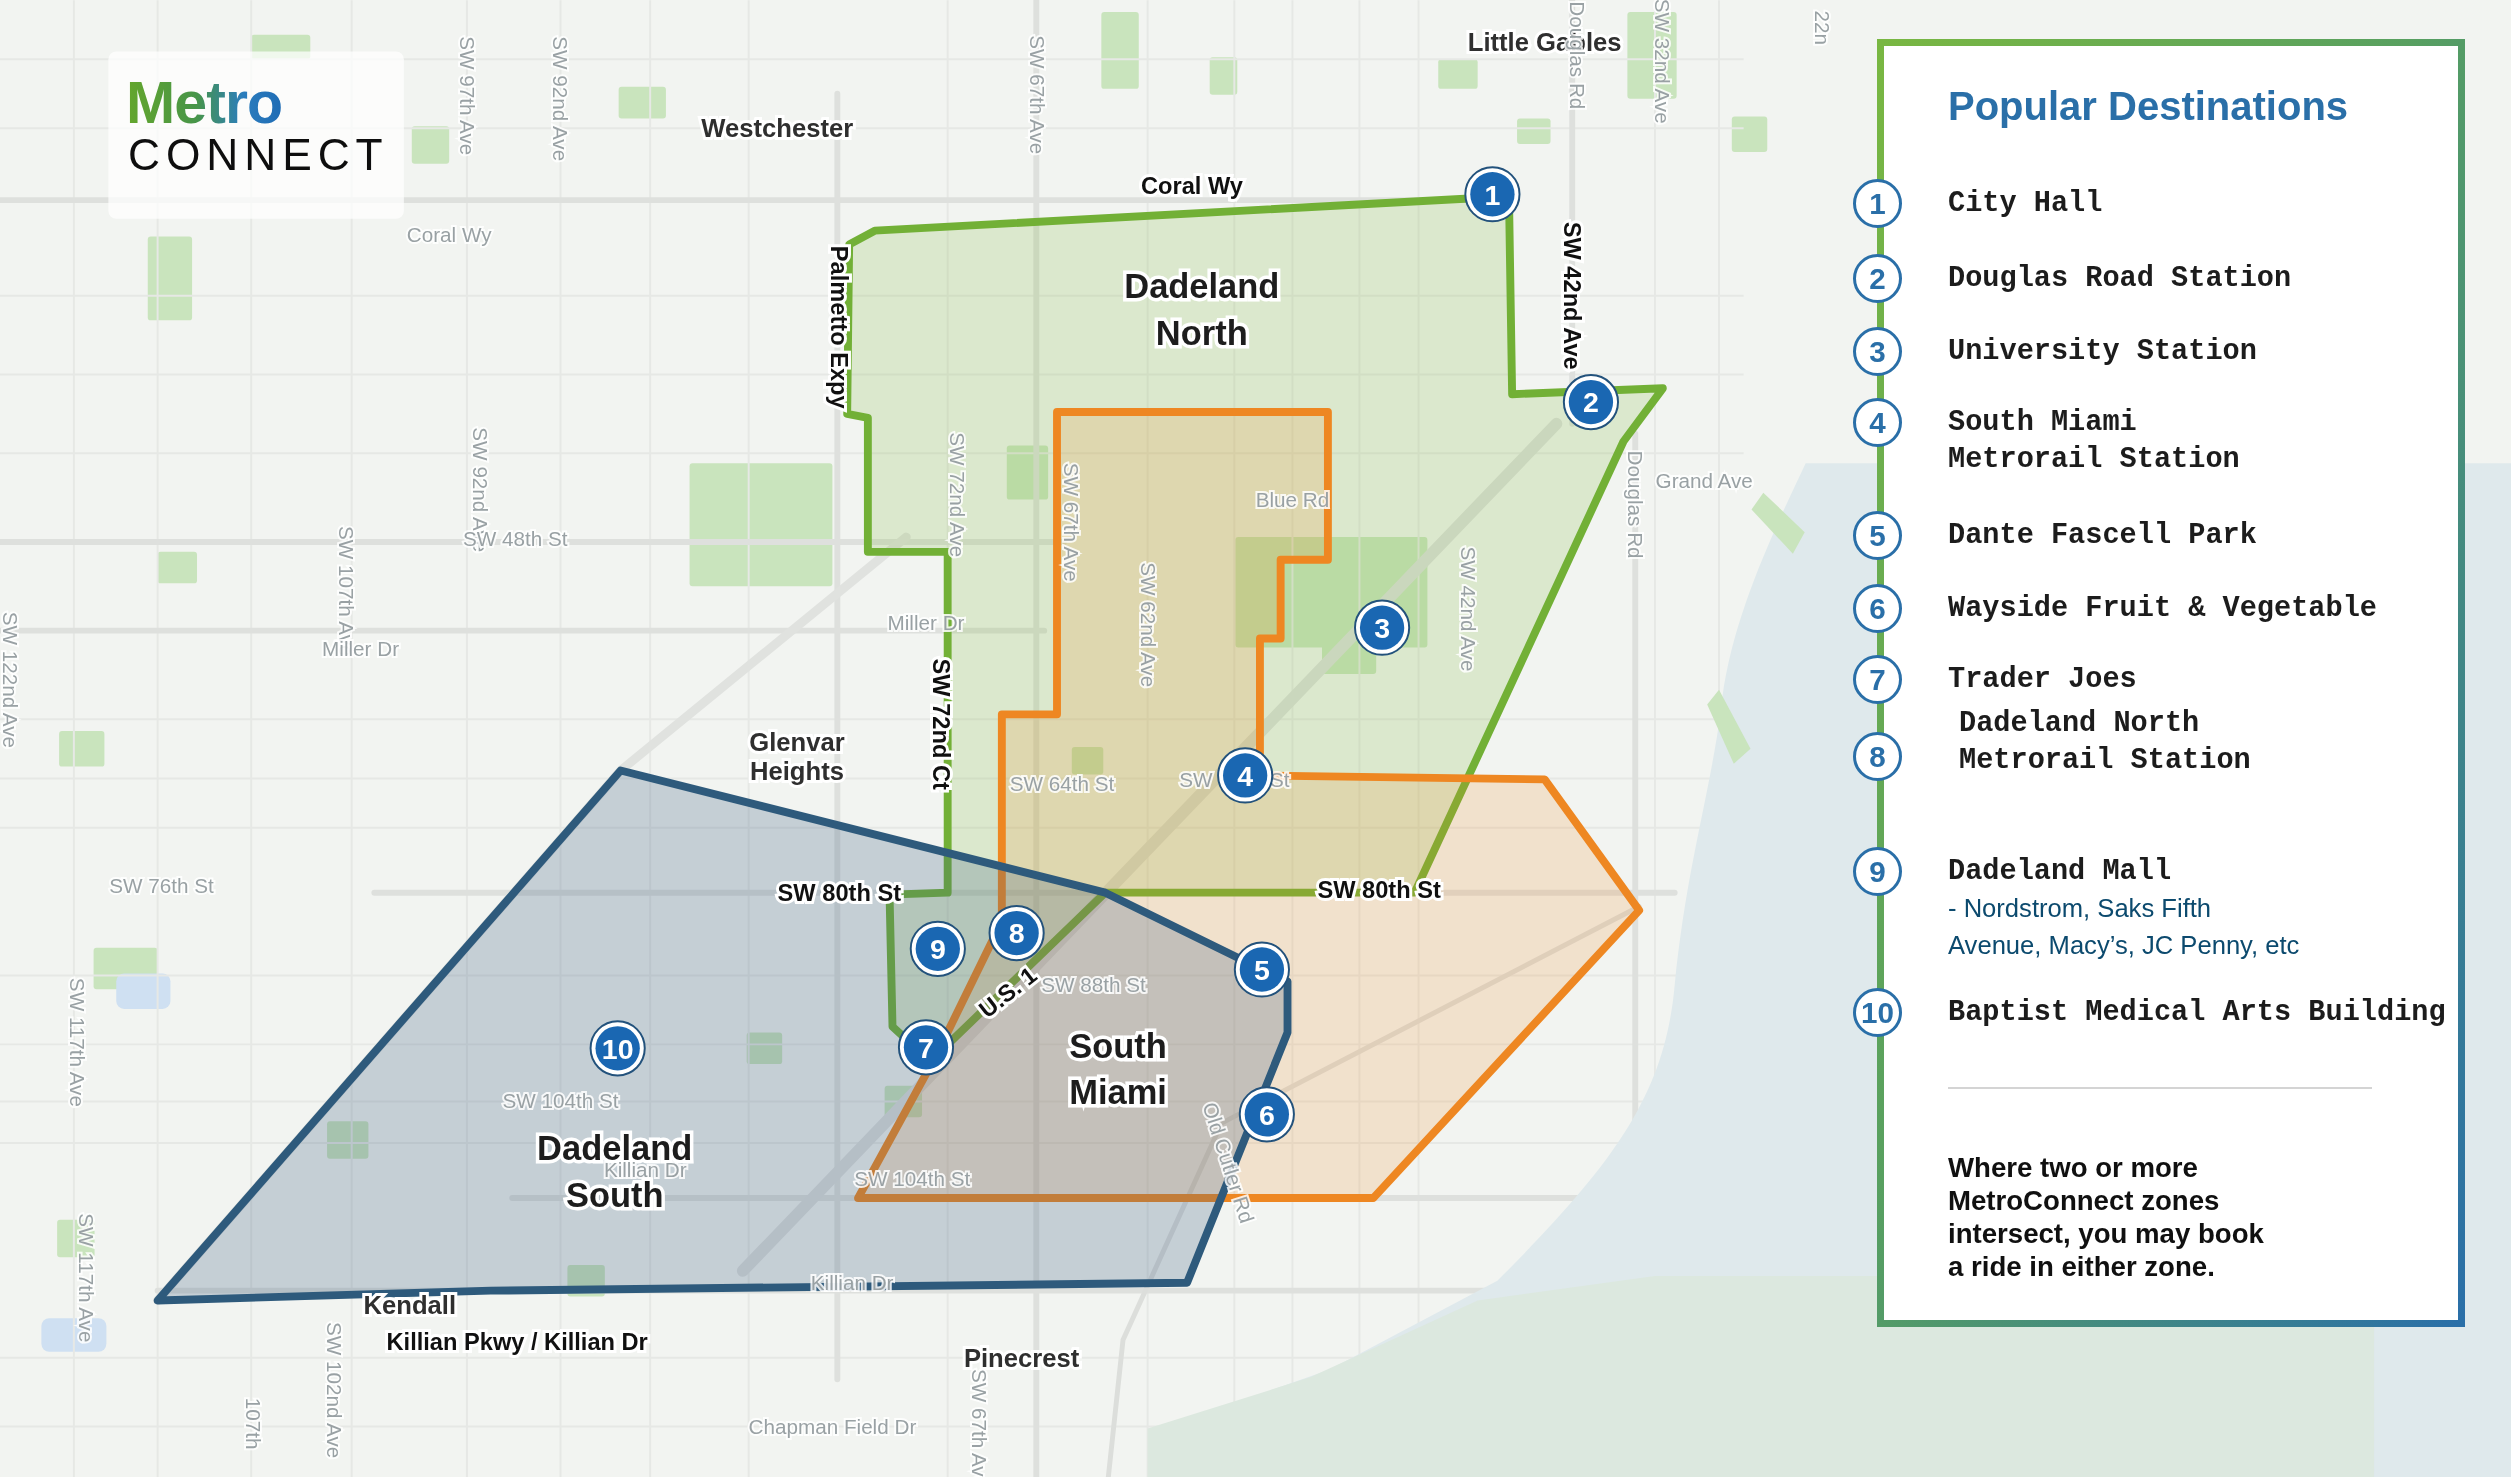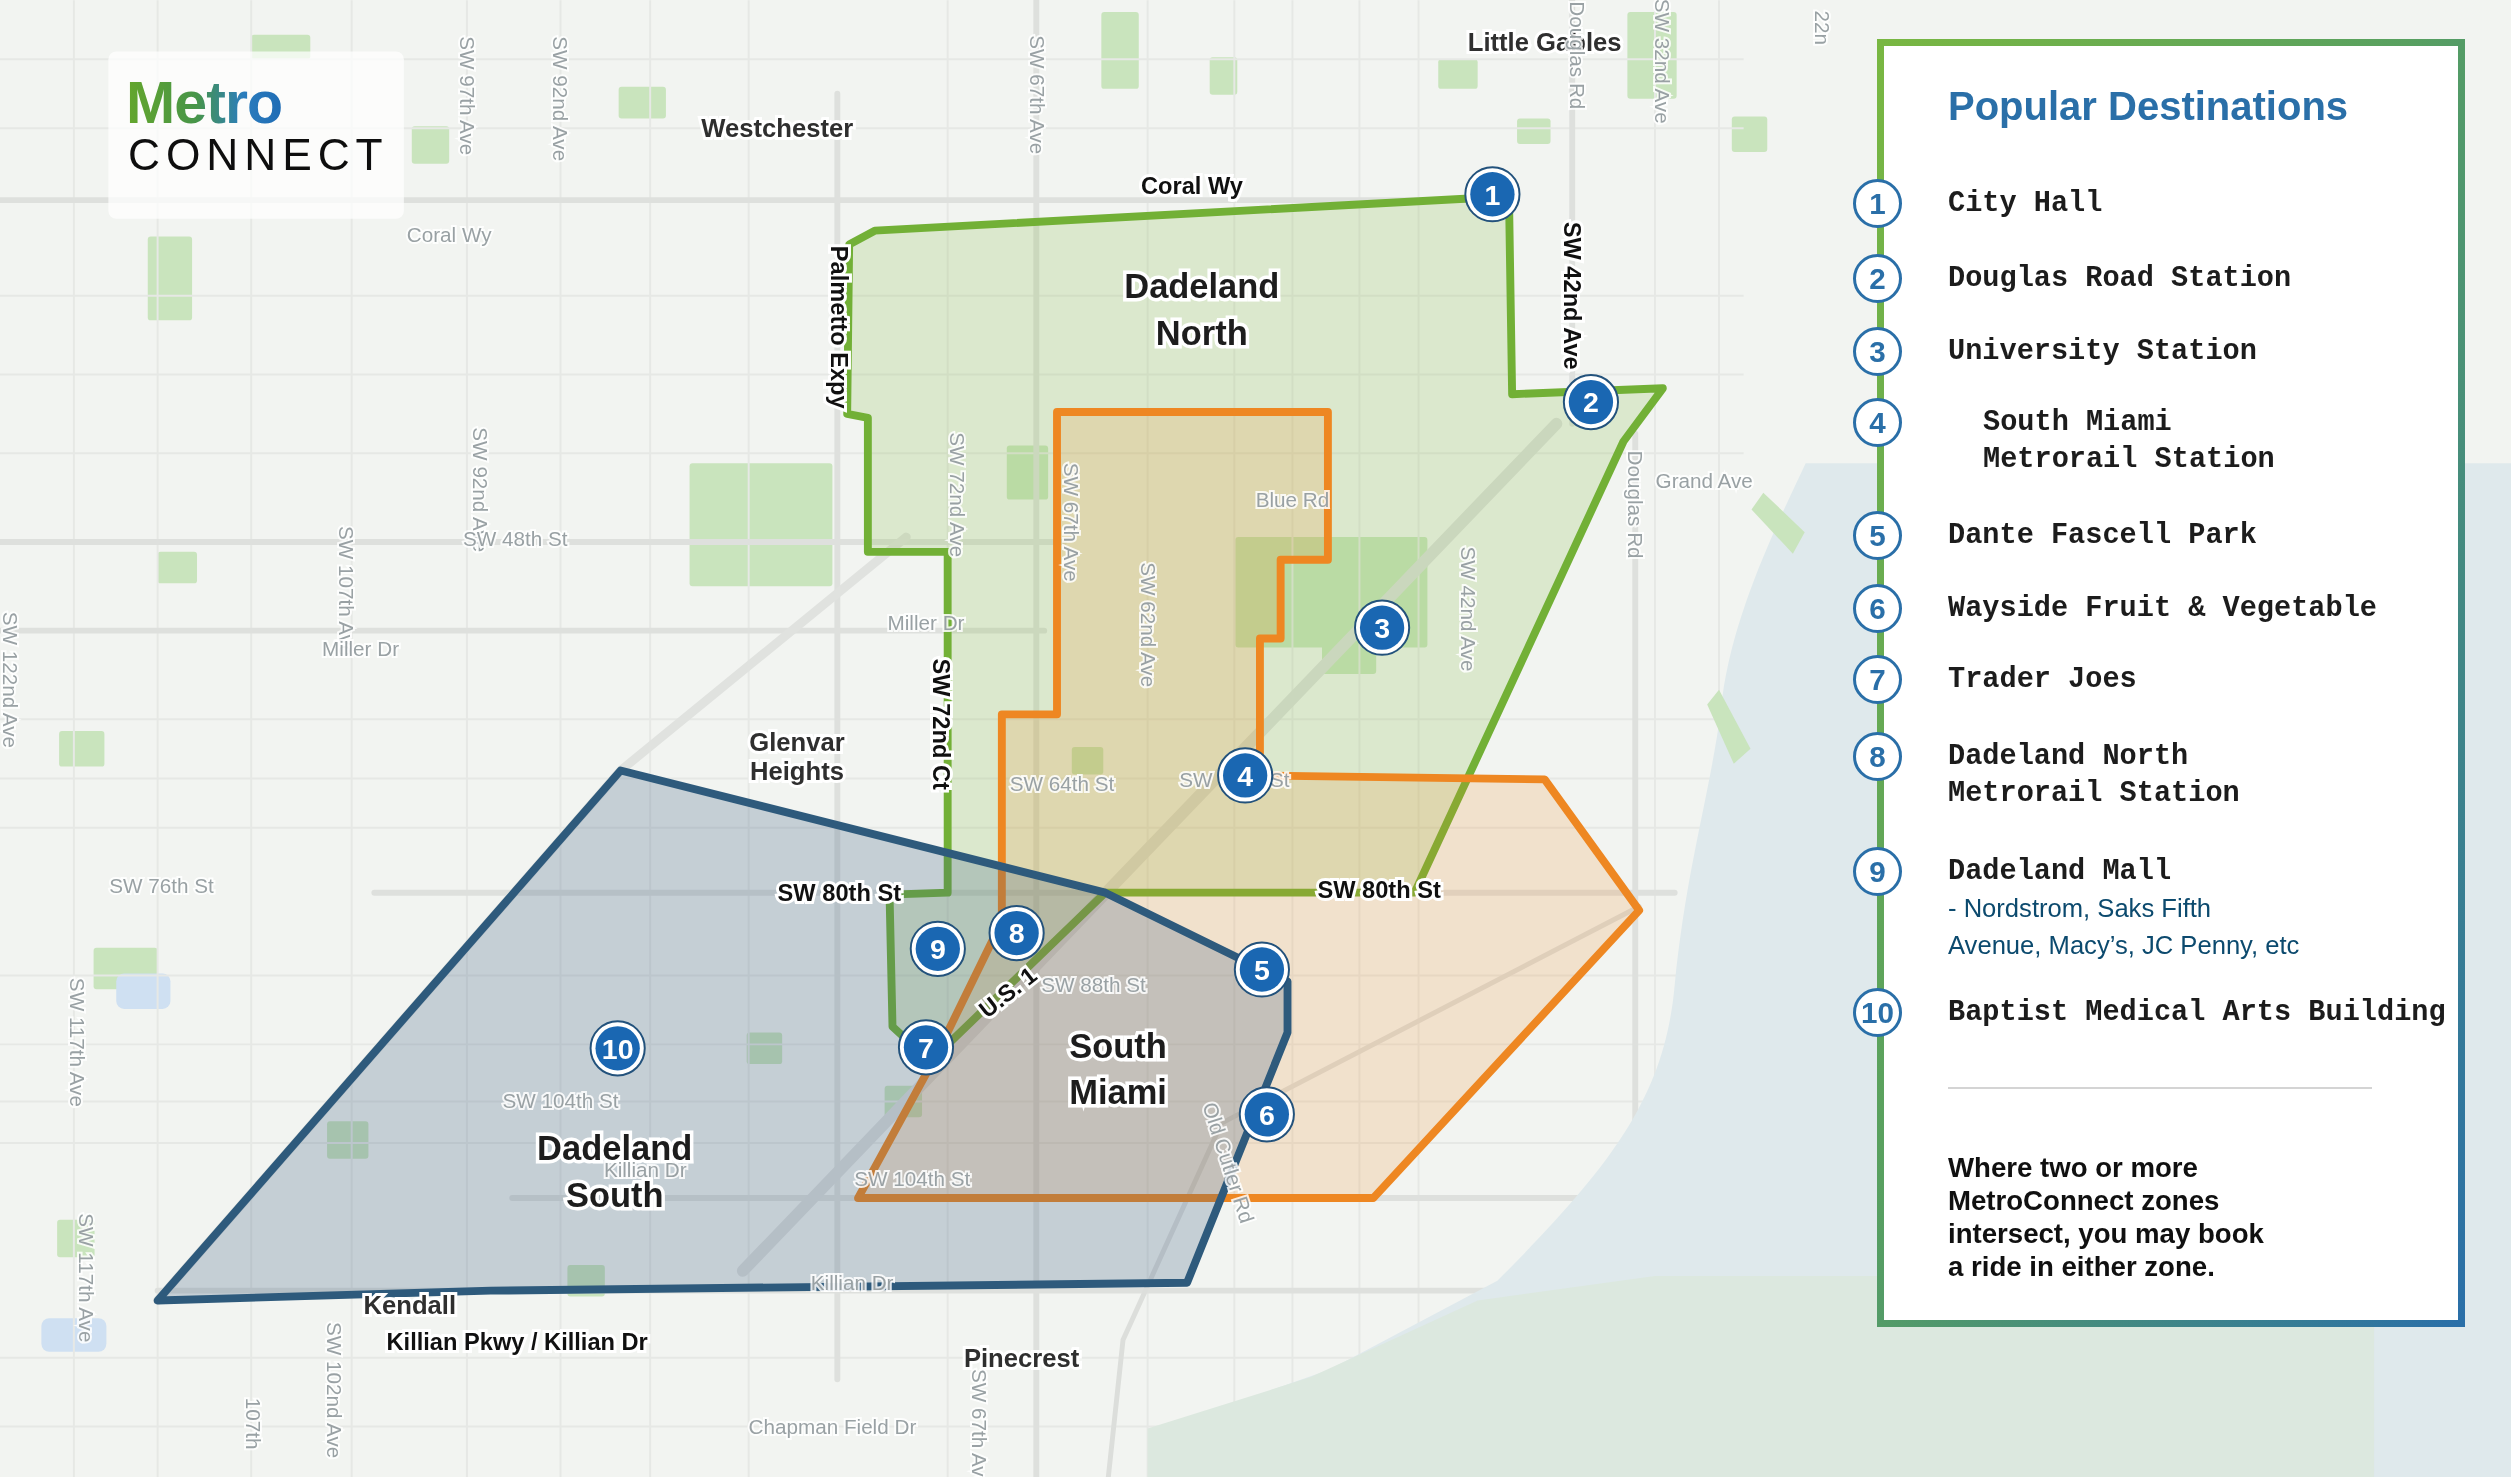--- a/index.html
+++ b/index.html
@@ -267,38 +267,38 @@
         </div>
         <div class="lg-circle" style="left: 1853px; top: 254px;">2</div>
         <div class="lg-text" style="top: 260px;">
           <div class="lg-line">Douglas Road Station</div>
         </div>
         <div class="lg-circle" style="left: 1853px; top: 327px;">3</div>
         <div class="lg-text" style="top: 333px;">
           <div class="lg-line">University Station</div>
         </div>
         <div class="lg-circle" style="left: 1853px; top: 398px;">4</div>
-        <div class="lg-text" style="top: 404px; margin-left: 35px;">
+        <div class="lg-text" style="top: 404px;">
           <div class="lg-line">South Miami</div>
           <div class="lg-line">Metrorail Station</div>
         </div>
         <div class="lg-circle" style="left: 1853px; top: 511px;">5</div>
         <div class="lg-text" style="top: 517px;">
           <div class="lg-line">Dante Fascell Park</div>
         </div>
         <div class="lg-circle" style="left: 1853px; top: 584px;">6</div>
         <div class="lg-text" style="top: 590px;">
           <div class="lg-line">Wayside Fruit &amp; Vegetable</div>
         </div>
         <div class="lg-circle" style="left: 1853px; top: 655px;">7</div>
         <div class="lg-text" style="top: 661px;">
           <div class="lg-line">Trader Joes</div>
         </div>
         <div class="lg-circle" style="left: 1853px; top: 732px;">8</div>
-        <div class="lg-text" style="top: 738px;">
+        <div class="lg-text" style="top: 705px; margin-left: 11px;">
           <div class="lg-line">Dadeland North</div>
           <div class="lg-line">Metrorail Station</div>
         </div>
         <div class="lg-circle" style="left: 1853px; top: 847px;">9</div>
         <div class="lg-text" style="top: 853px;">
           <div class="lg-line">Dadeland Mall</div>
           <div class="lg-sub">- Nordstrom, Saks Fifth</div>
           <div class="lg-sub">Avenue, Macy’s, JC Penny, etc</div>
         </div>
         <div class="lg-circle" style="left: 1853px; top: 988px;">10</div>

